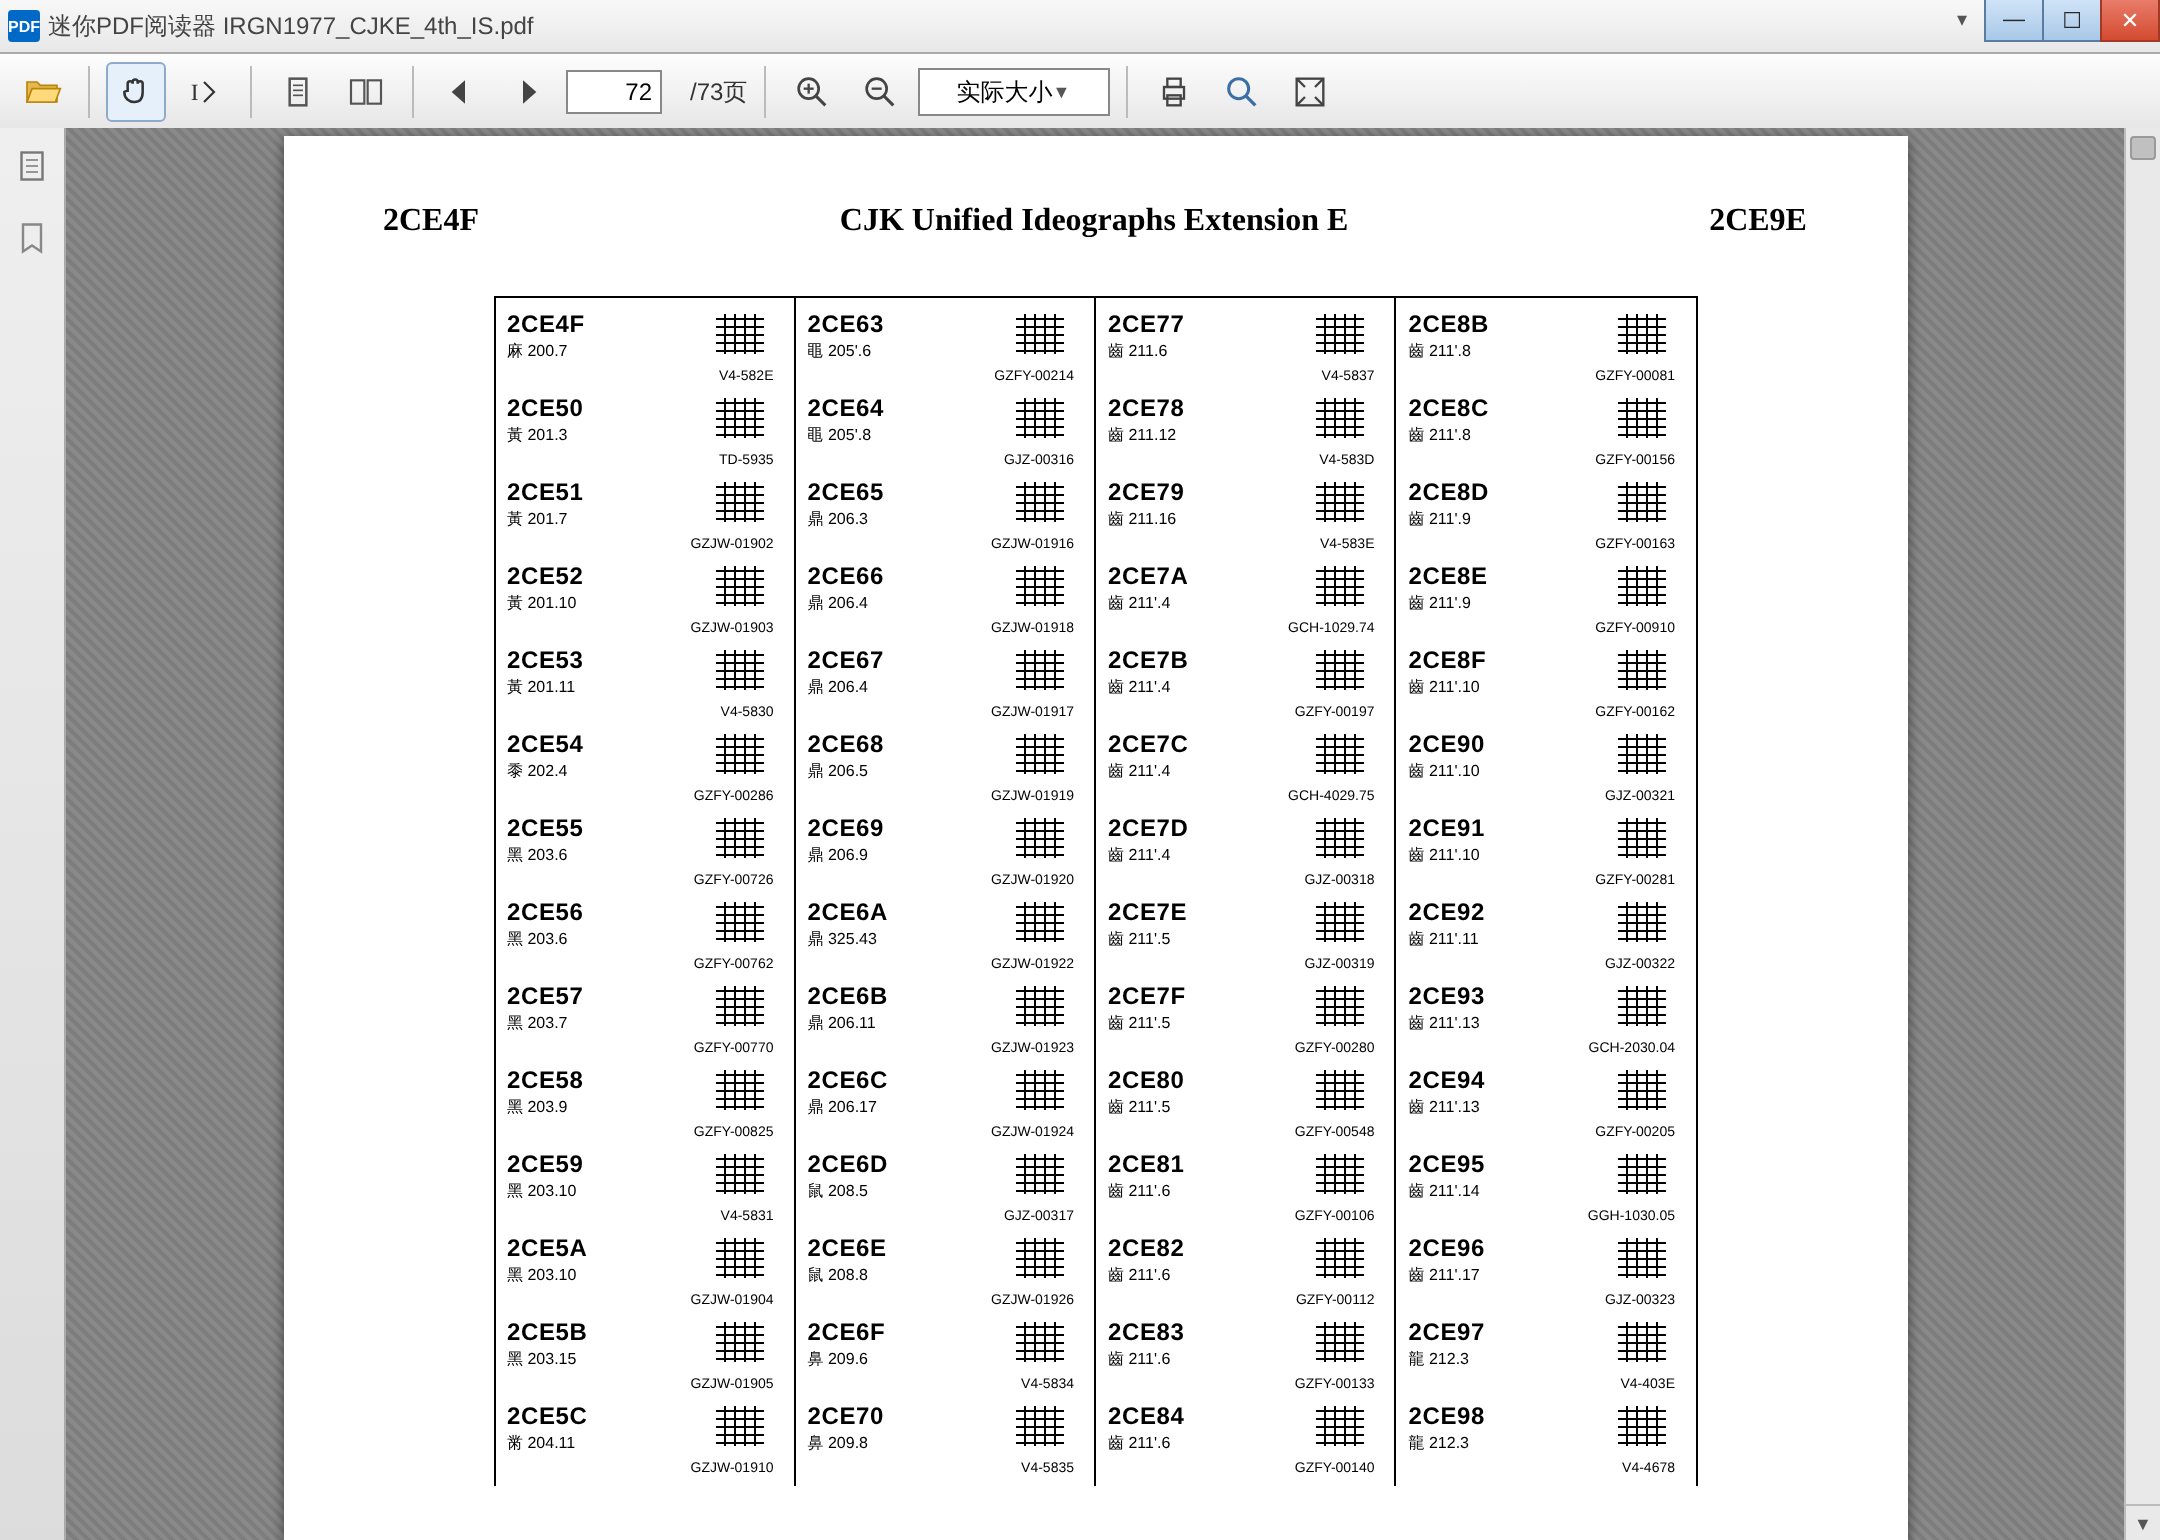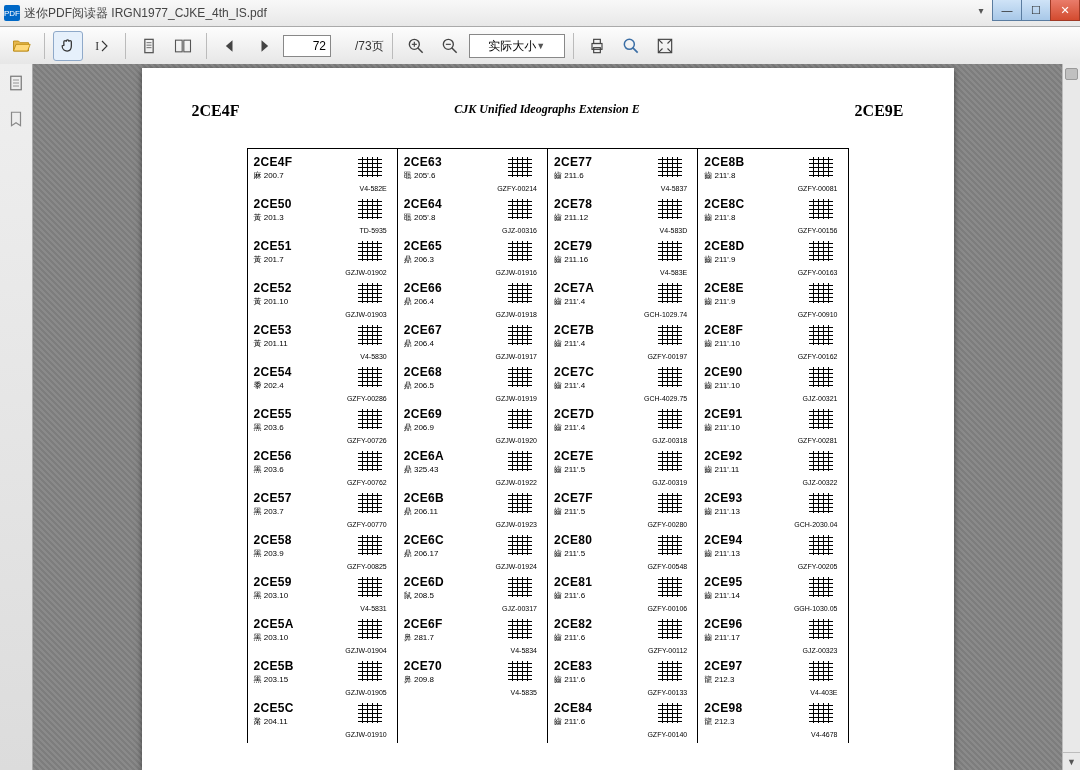--- a/index.html
+++ b/index.html
@@ -1,40 +1,40 @@
 <!DOCTYPE html>
 <html><head>
 <meta charset="utf-8">
 <style>
   html,body{margin:0;padding:0;height:100%;font-family:"Microsoft YaHei",Arial,sans-serif;font-size:12px;background:#f0f0f0;overflow:hidden;}
   .titlebar{height:26px;background:linear-gradient(#f8f8f8,#e8e8e8);border-bottom:1px solid #aaa;display:flex;align-items:center;position:relative;}
-  .titlebar .appicon{width:16px;height:16px;margin:0 4px 0 4px;background:#0068c6;color:#fff;font-size:8px;font-weight:normal;display:flex;align-items:center;justify-content:center;border-radius:2px;}
+  .titlebar .appicon{width:16px;height:16px;margin:0 4px 0 4px;background:#0068c6;color:#fff;font-size:8px;font-weight:bold;display:flex;align-items:center;justify-content:center;border-radius:2px;}
   .titlebar .title{color:#444;font-size:12px;}
   .winbtns{position:absolute;right:0;top:0;display:flex;height:20px;}
   .winbtn{width:28px;height:20px;border:1px solid #5a7ca0;border-top:none;background:linear-gradient(#cfe3f7,#a8c8e8);display:flex;align-items:center;justify-content:center;font-family:Arial;font-size:11px;color:#2a2a2a;margin-left:-1px;}
   .winbtn.close{background:linear-gradient(#e97c6a,#d34b2f);color:#fff;border-color:#a03a26;}
   .winbtn.drop{width:24px;background:transparent;border:none;font-size:10px;color:#555;}
   .toolbar{height:38px;background:linear-gradient(#fdfdfd,#e6e6e6);border-bottom:1px solid #999;display:flex;align-items:center;padding:0 6px;gap:4px;}
   .tbtn{width:28px;height:28px;border:1px solid transparent;border-radius:3px;display:flex;align-items:center;justify-content:center;color:#444;}
   .tbtn svg{width:20px;height:20px;}
   .sep{width:1px;height:26px;background:#bbb;margin:0 4px;}
   .pagebox{width:38px;height:20px;border:1px solid #888;background:#fff;text-align:right;padding:0 4px;font-size:12px;}
-  .pagetotal{font-size:12px;color:#333;margin-left:20px;}
+  .pagetotal{font-size:12px;color:#333;margin-left:10px;}
   .zoomsel{height:22px;border:1px solid #888;background:#fff;font-size:12px;width:86px;display:flex;align-items:center;justify-content:center;padding:0 4px;}
   .zoomsel .arr{font-size:9px;color:#555;}
   .workspace{position:absolute;top:64px;left:0;right:0;bottom:0;display:flex;justify-content:flex-end;}
   .sidebar{width:32px;background:linear-gradient(#efefef,#dcdcdc);border-right:1px solid #aaa;display:flex;flex-direction:column;align-items:center;padding-top:8px;gap:14px;}
   .sidebar .sbtn{width:22px;height:22px;display:flex;align-items:center;justify-content:center;color:#6a6a6a;}
   .viewer{flex:1;position:relative;background-image:linear-gradient(45deg,#7d7d7d 25%,#8a8a8a 25%,#8a8a8a 50%,#7d7d7d 50%,#7d7d7d 75%,#8a8a8a 75%,#8a8a8a);background-size:6px 6px;background-color:#808080;display:flex;justify-content:center;overflow:hidden;}
   .vscroll{width:17px;background:#e9e9e9;border-left:1px solid #bcbcbc;position:relative;}
   .vscroll .thumb{position:absolute;left:2px;right:2px;top:4px;height:10px;background:#c0c0c0;border:1px solid #9a9a9a;border-radius:2px;}
   .vscroll .darrow{position:absolute;left:0;right:0;bottom:0;height:17px;display:flex;align-items:center;justify-content:center;font-size:9px;color:#555;border-top:1px solid #bcbcbc;}
   .page{width:812px;background:#fff;margin-top:4px;box-shadow:0 2px 6px rgba(0,0,0,.5);padding:34px 20px 0 20px;box-sizing:border-box;font-family:"Times New Roman",serif;color:#000;position:relative;}
   .phead{display:flex;justify-content:space-between;font-weight:bold;font-size:16px;margin:0 30px 28px 30px;}
-  .phead .mid{font-size:12px;font-style:italic;}
+  .phead .mid{font-size:16px;}
   .grid{display:flex;border:1px solid #000;border-bottom:none;margin:0 auto;width:600px;}
   .col{flex:1;border-right:1px solid #000;padding:6px 4px 0 6px;}
   .col:last-child{border-right:none;}
   .entry{height:42px;position:relative;font-family:Arial,sans-serif;}
   .entry .code{font-size:12px;font-weight:bold;letter-spacing:.3px;}
   .entry .rad{font-size:8px;color:#000;position:absolute;left:0;top:15px;}
   .entry .src{font-size:7px;color:#000;position:absolute;right:6px;top:30px;}
   .entry .glyph{position:absolute;right:8px;top:-2px;width:30px;height:30px;border:0;}
   .glyph::before,.glyph::after{content:"";position:absolute;background:#000;}
   .glyph::before{left:3px;right:3px;top:6px;height:1px;box-shadow:0 4px 0 #000,0 8px 0 #000,0 12px 0 #000,0 16px 0 #000;}
@@ -315,22 +315,28 @@
               <div class="glyph"></div>
               <div class="src">GZJW-01924</div>
             </div>
             <div class="entry">
               <div class="code">2CE6D</div>
               <div class="rad">鼠 208.5</div>
               <div class="glyph"></div>
               <div class="src">GJZ-00317</div>
             </div>
             <div class="entry">
+              <div class="code">2CE6E</div>
+              <div class="rad">鼠 208.8</div>
+              <div class="glyph"></div>
+              <div class="src">GZJW-01926</div>
+            </div>
+            <div class="entry">
               <div class="code">2CE6F</div>
-              <div class="rad">鼻 281.7</div>
+              <div class="rad">鼻 209.6</div>
               <div class="glyph"></div>
               <div class="src">V4-5834</div>
             </div>
             <div class="entry">
               <div class="code">2CE70</div>
               <div class="rad">鼻 209.8</div>
               <div class="glyph"></div>
               <div class="src">V4-5835</div>
             </div>
           </div>

